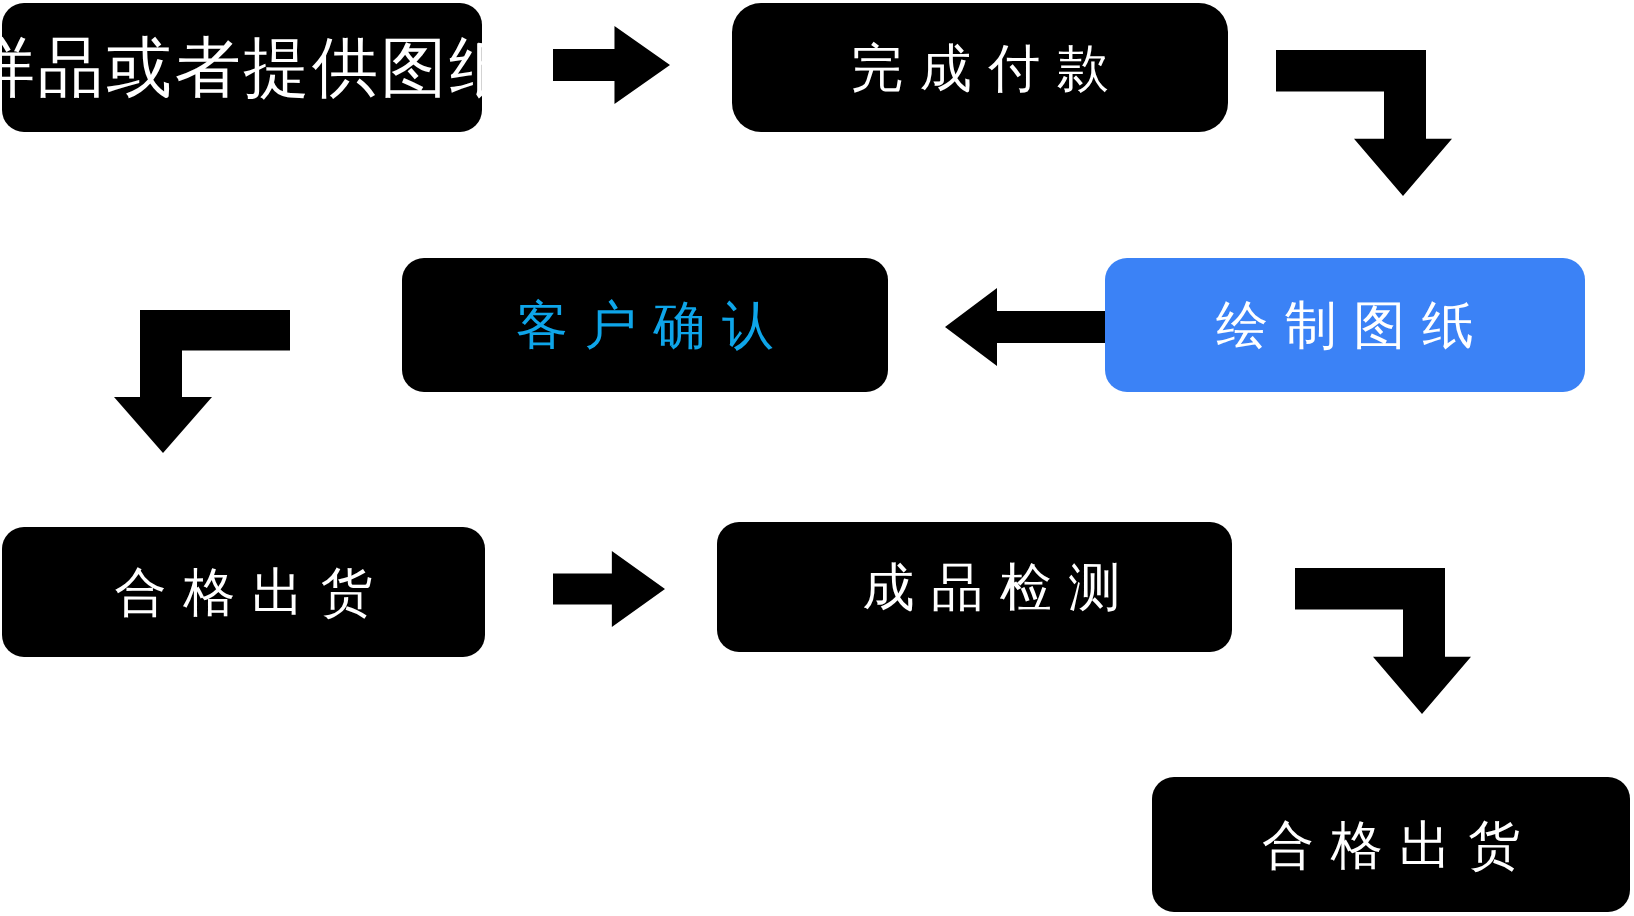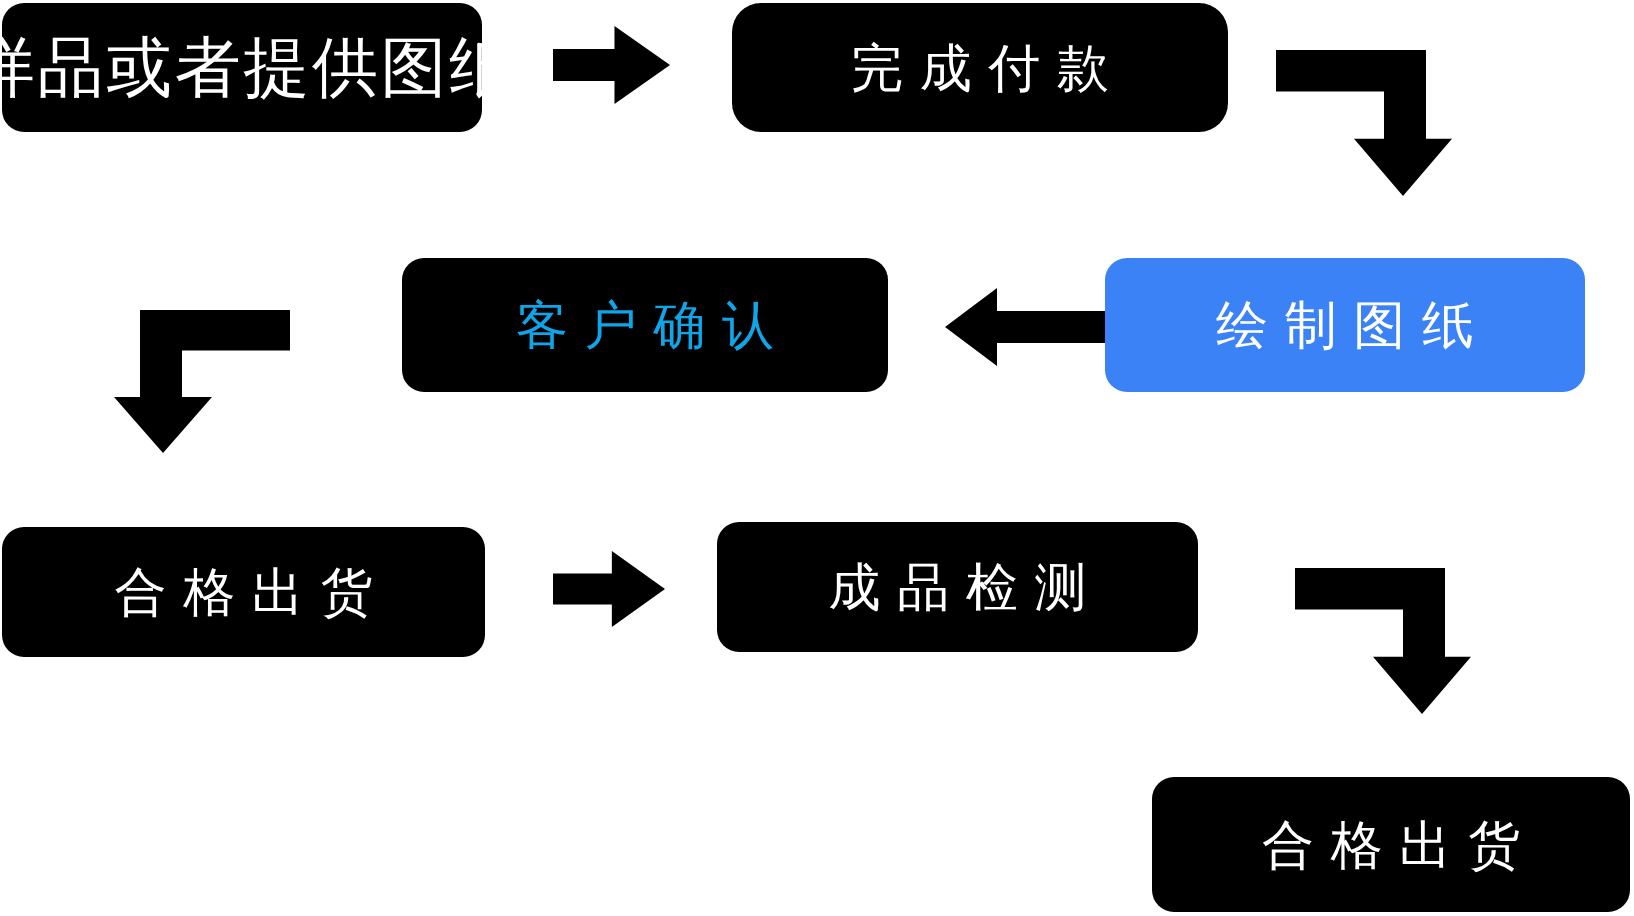--- a/index.html
+++ b/index.html
@@ -99,21 +99,21 @@
   </div>
 
   <div class="flow-node" id="node-4" style="background: rgb(0, 0, 0);">
     <span class="label" style="color: rgb(255, 255, 255);">合格出货</span>
   </div>
 
   <svg class="arrow" id="arrow-4" viewBox="0 0 118 78" preserveAspectRatio="none">
     <polygon points="0,23 62,23 62,0 118,39 62,78 62,55 0,55" style="fill: rgb(0, 0, 0);"></polygon>
   </svg>
 
-  <div class="flow-node" id="node-5" style="background: rgb(0, 0, 0);">
+  <div class="flow-node" id="node-5" style="background: rgb(0, 0, 0); padding-left: 34px;">
     <span class="label" style="color: rgb(255, 255, 255);">成品检测</span>
   </div>
 
   <svg class="arrow" id="arrow-5" viewBox="0 0 184 148" preserveAspectRatio="none">
     <polygon points="0,0 150,0 150,90 176,90 127,148 78,90 108,90 108,42 0,42" style="fill: rgb(0, 0, 0);"></polygon>
   </svg>
 
   <div class="flow-node" id="node-6" style="background: rgb(0, 0, 0); text-decoration: underline;">
     <span class="label" style="color: rgb(255, 255, 255);">合格出货</span>
   </div>

